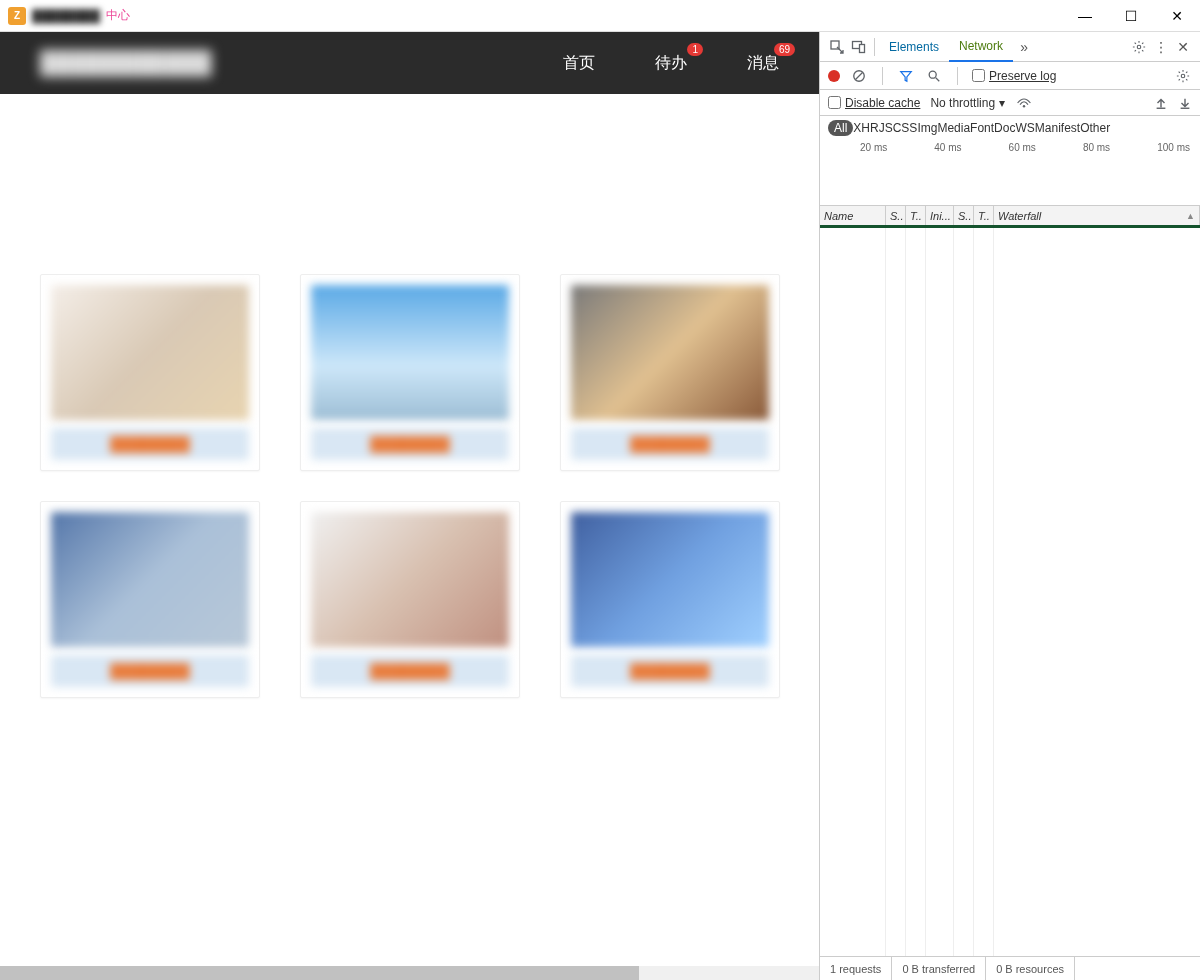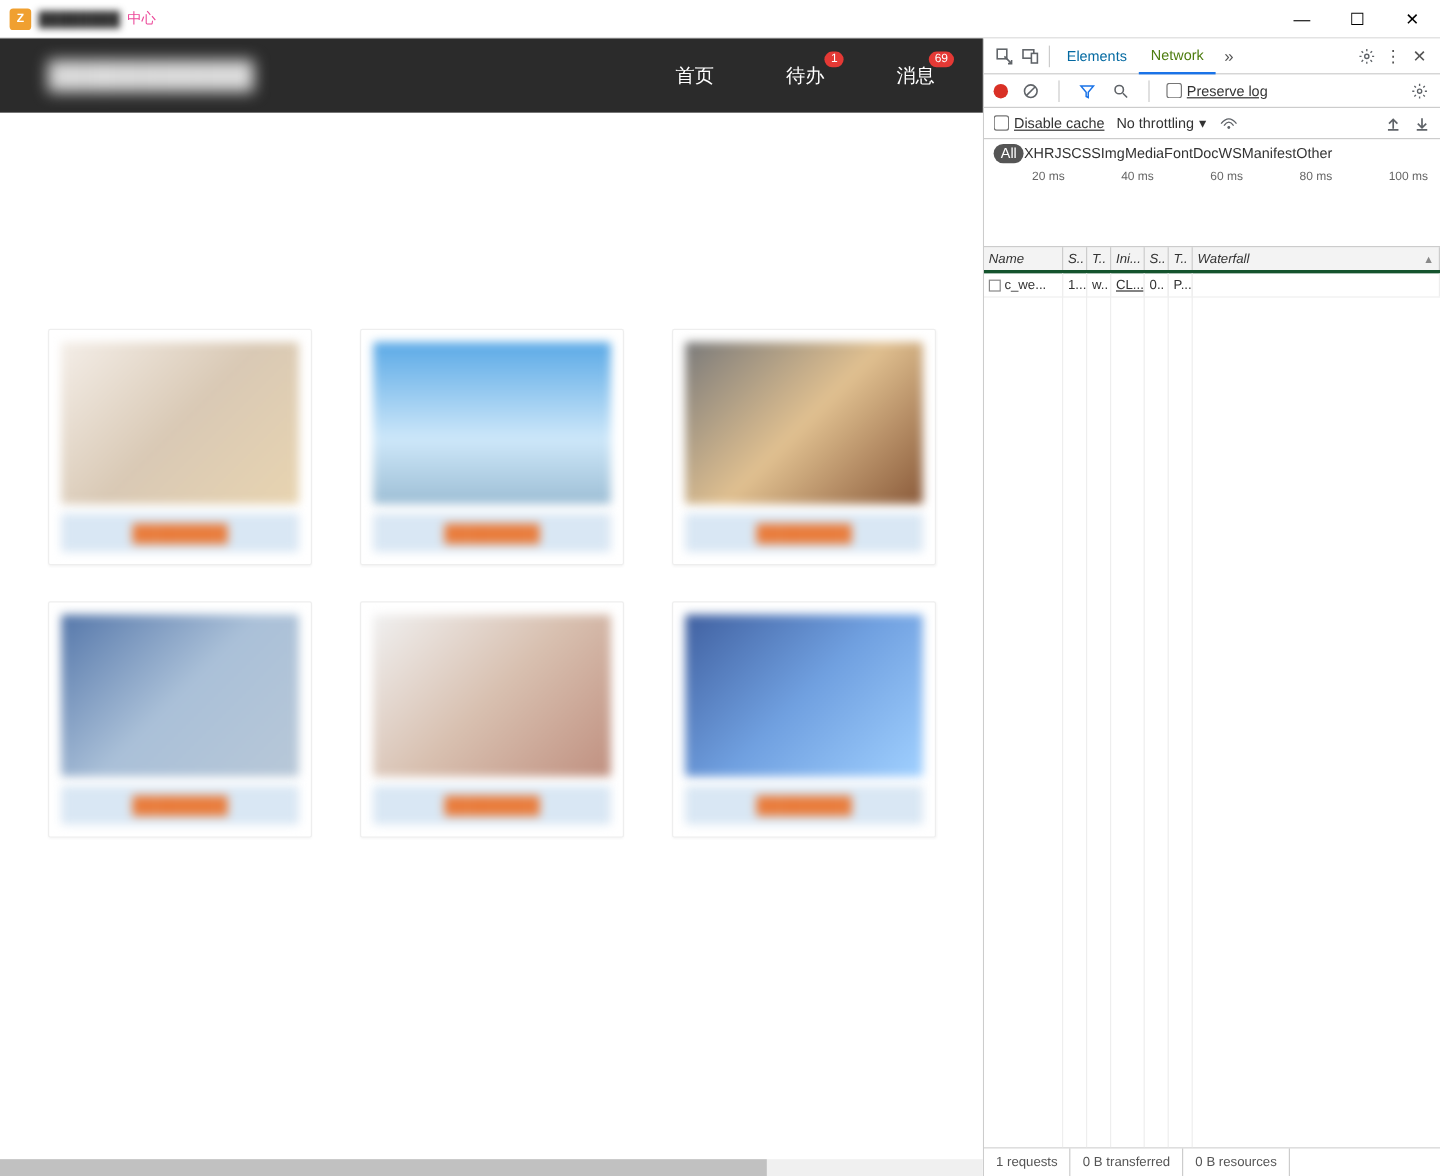--- a/index.html
+++ b/index.html
@@ -305,34 +305,20 @@
 
     <div class="dt-table-body">
       <div class="dt-vgrid">
         <div class="col-name"></div>
           <div class="col-s1"></div>
           <div class="col-t1"></div>
           <div class="col-ini"></div>
           <div class="col-s2"></div>
           <div class="col-t2"></div>
       </div>
-      <div class="dt-row">
-        <div class="col-name">
-          <span class="cb"></span>
-          <span>c_we...</span>
-        </div>
-        <div class="col-s1">1...</div>
-        <div class="col-t1">w..</div>
-        <div class="col-ini">
-            <span class="link">CL...</span>
-          </div>
-        <div class="col-s2">0..</div>
-        <div class="col-t2">P...</div>
-        <div class="col-wf"></div>
-      </div>
     </div>
 
     <div class="dt-status">
       <div>1 requests</div>
       <div>0 B transferred</div>
       <div>0 B resources</div>
     </div>
   </div>
 </div>
 

